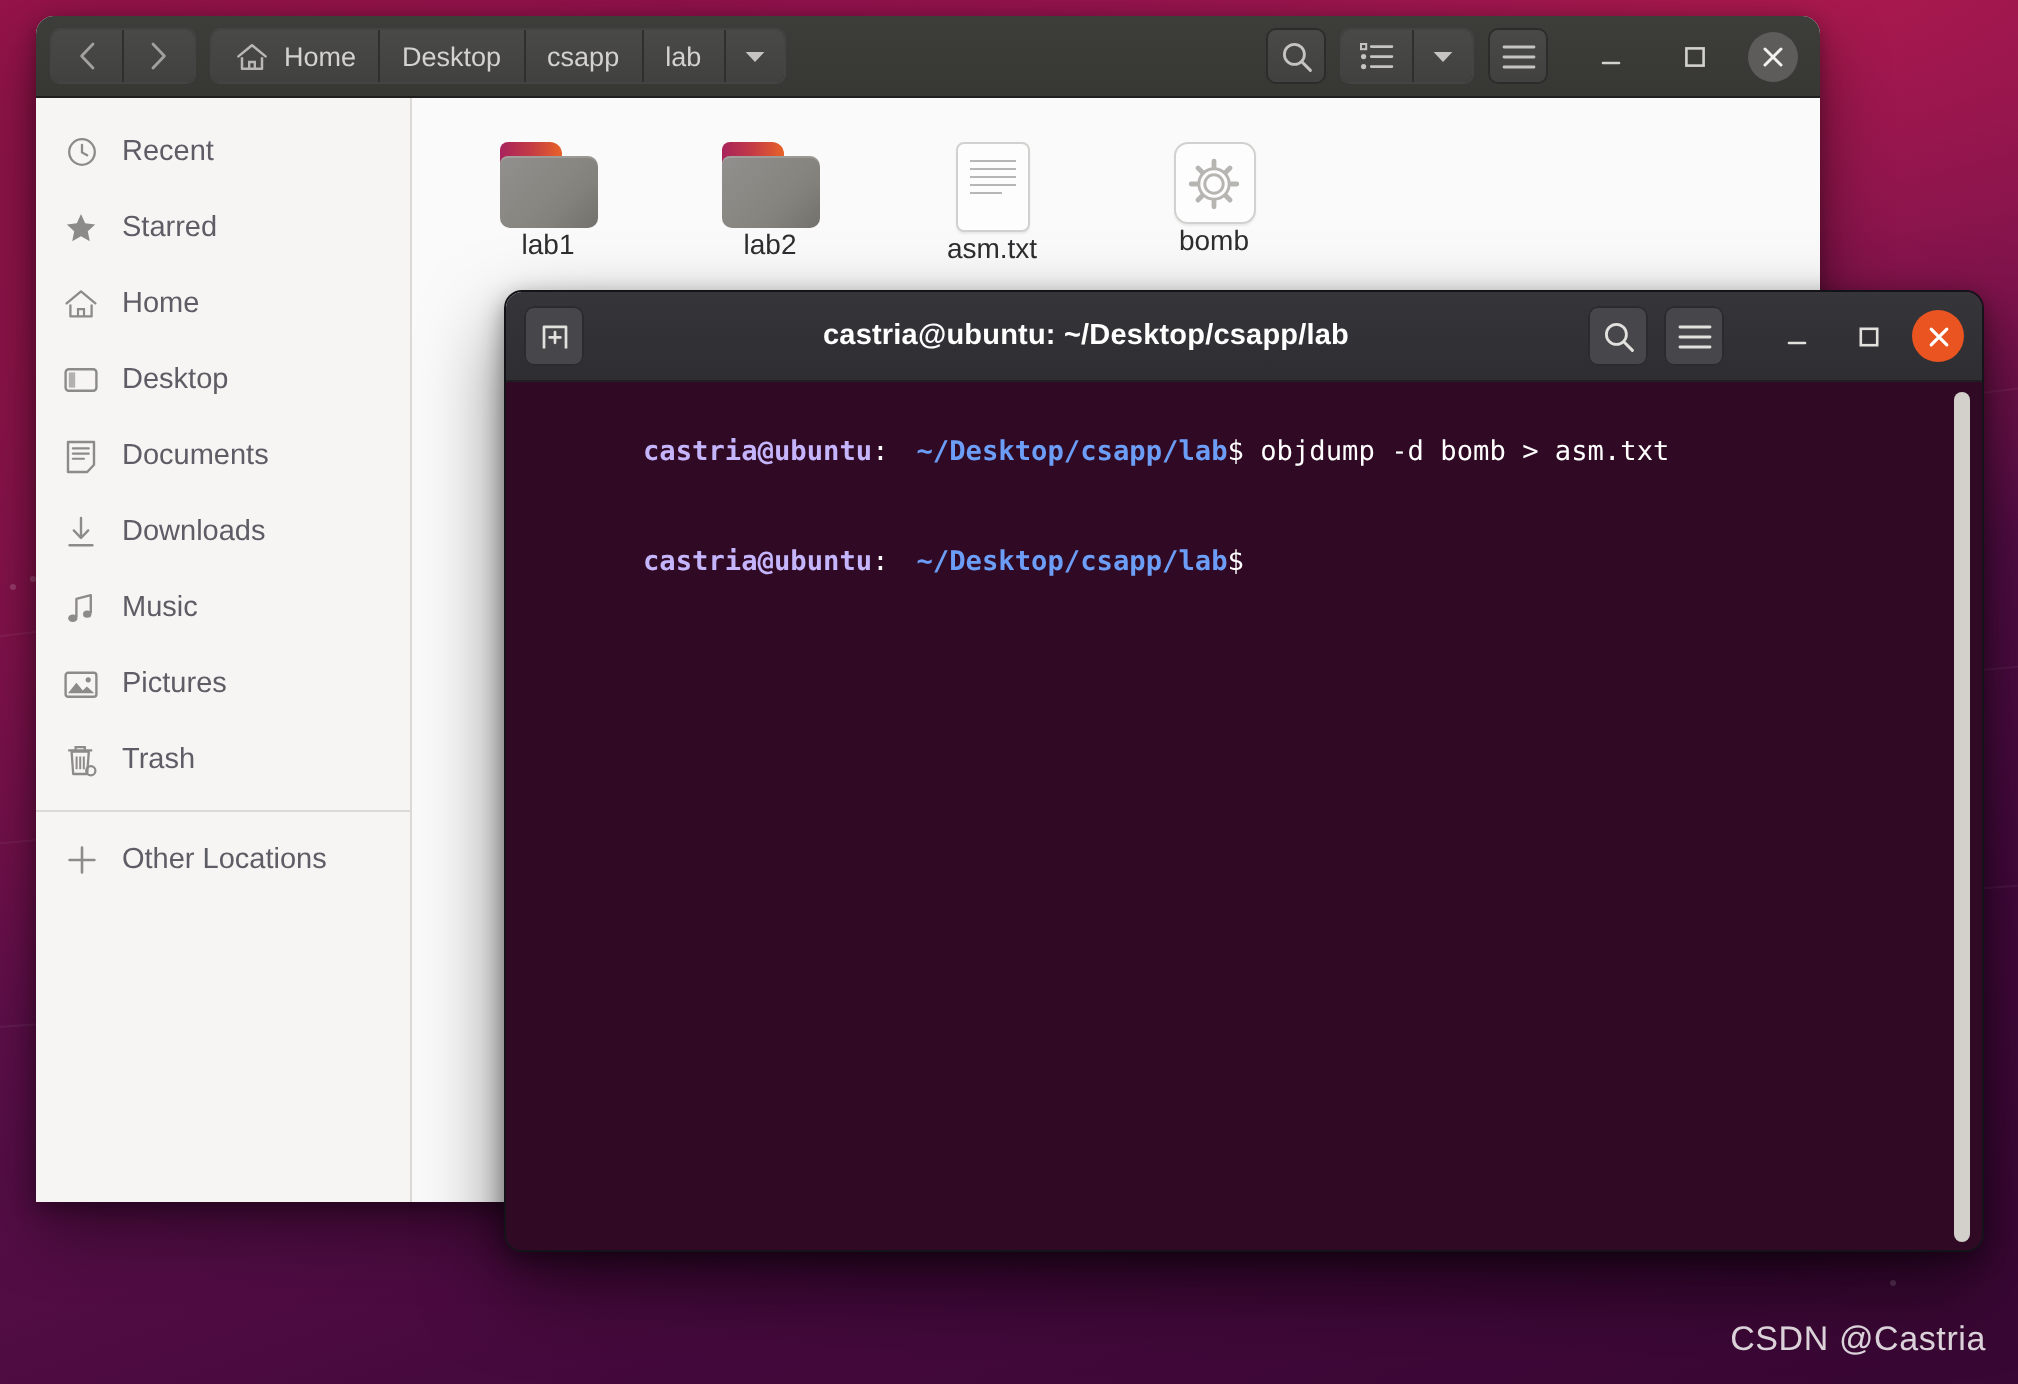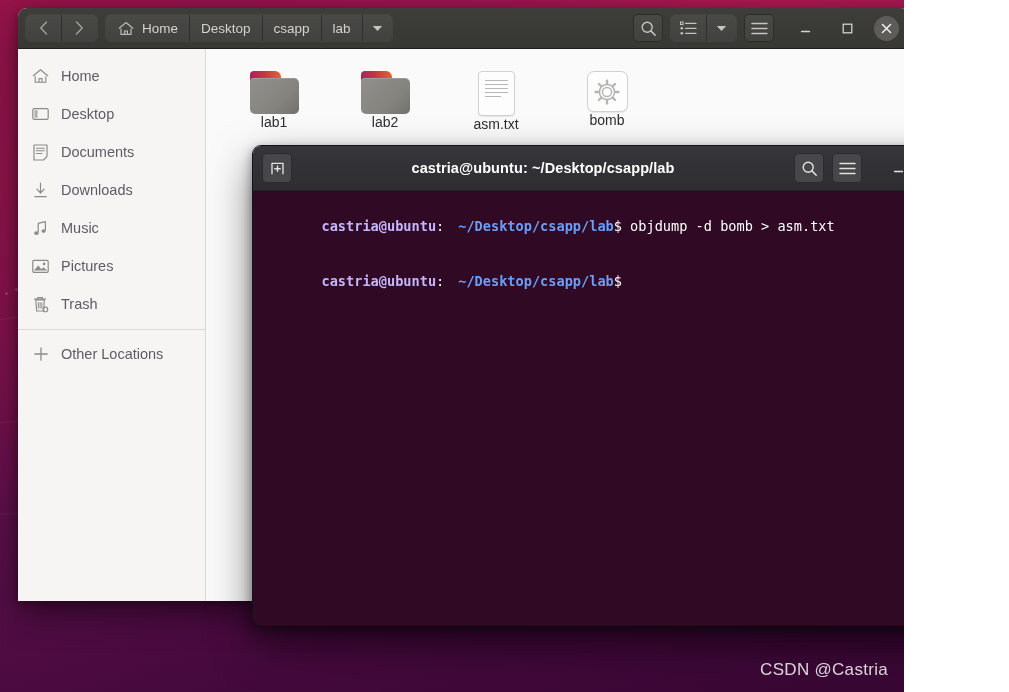--- a/index.html
+++ b/index.html
@@ -5,21 +5,21 @@
   * { box-sizing: border-box; margin: 0; padding: 0; }
   html, body {
     width: 1009px; height: 692px;
     overflow: hidden;
     font-family: "Liberation Sans", sans-serif;
   }
 
   
   #desktop {
     position: relative;
-    width: 904px; height: 692px;
+    width: 1009px; height: 692px;
     background:
       radial-gradient(ellipse 900px 500px at 88% -5%, #b01a4e 0%, rgba(176,26,78,0) 62%),
       radial-gradient(ellipse 700px 620px at 4% 20%, #8d1448 0%, rgba(141,20,72,0) 60%),
       linear-gradient(160deg, #a31249 0%, #7c1050 26%, #5a0f49 52%, #44093c 76%, #380733 100%);
     overflow: hidden;
   }
   .wp-streak {
     position: absolute; left: -10%; width: 130%; height: 1px;
     background: rgba(255,255,255,0.055);
     transform-origin: left center;
@@ -335,21 +335,38 @@
             <path d="M1.5 1.5 L9.5 9.5 M9.5 1.5 L1.5 9.5" stroke="#f2f1ef" stroke-width="1.5" stroke-linecap="round"></path>
           </svg>
         </div>
       </div>
     </div>
 
     <div class="fm-body">
 
       <div class="fm-sidebar">
 
-
+        <div class="sb-item">
+          <span class="ic">
+            <svg width="16" height="16" viewBox="0 0 16 16">
+              <circle cx="8" cy="8" r="6.4" fill="none" stroke="#8d8b89" stroke-width="1.15"></circle>
+              <path d="M8 4.4 V8.2 L10.6 9.6" fill="none" stroke="#8d8b89" stroke-width="1.15" stroke-linecap="round"></path>
+            </svg>
+          </span>
+          <span>Recent</span>
+        </div>
+
+        <div class="sb-item">
+          <span class="ic">
+            <svg width="17" height="16" viewBox="0 0 17 16">
+              <path d="M8.5 1 L10.6 5.6 L15.6 6.2 L11.9 9.6 L12.9 14.6 L8.5 12.1 L4.1 14.6 L5.1 9.6 L1.4 6.2 L6.4 5.6 Z" fill="#8d8b89"></path>
+            </svg>
+          </span>
+          <span>Starred</span>
+        </div>
 
         <div class="sb-item">
           <span class="ic">
             <svg width="17" height="16" viewBox="0 0 17 16">
               <path d="M1.3 7.7 L8.5 1.7 L15.7 7.7" fill="none" stroke="#8d8b89" stroke-width="1.15" stroke-linecap="round" stroke-linejoin="round"></path>
               <path d="M3.2 8.2 V14.2 H13.8 V8.2" fill="none" stroke="#8d8b89" stroke-width="1.15" stroke-linejoin="round"></path>
               <path d="M7 14.2 V10.6 H10 V14.2" fill="none" stroke="#8d8b89" stroke-width="1.1"></path>
             </svg>
           </span>
           <span>Home</span>

